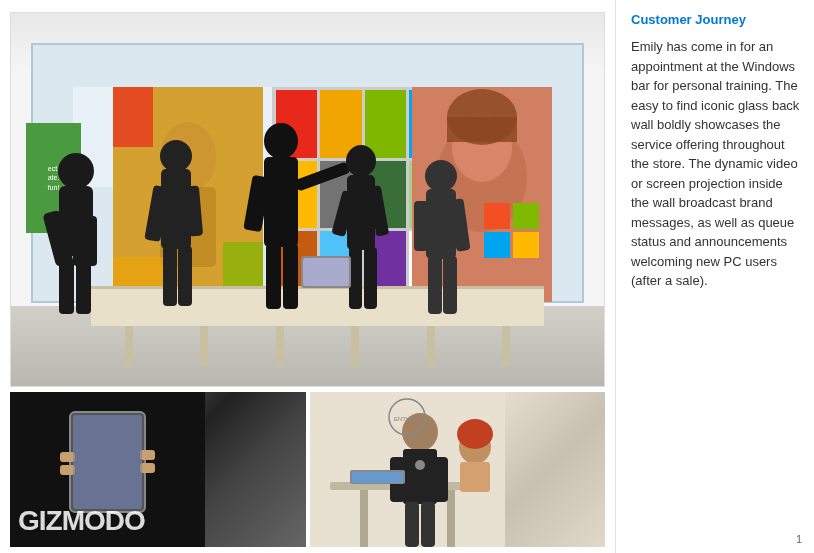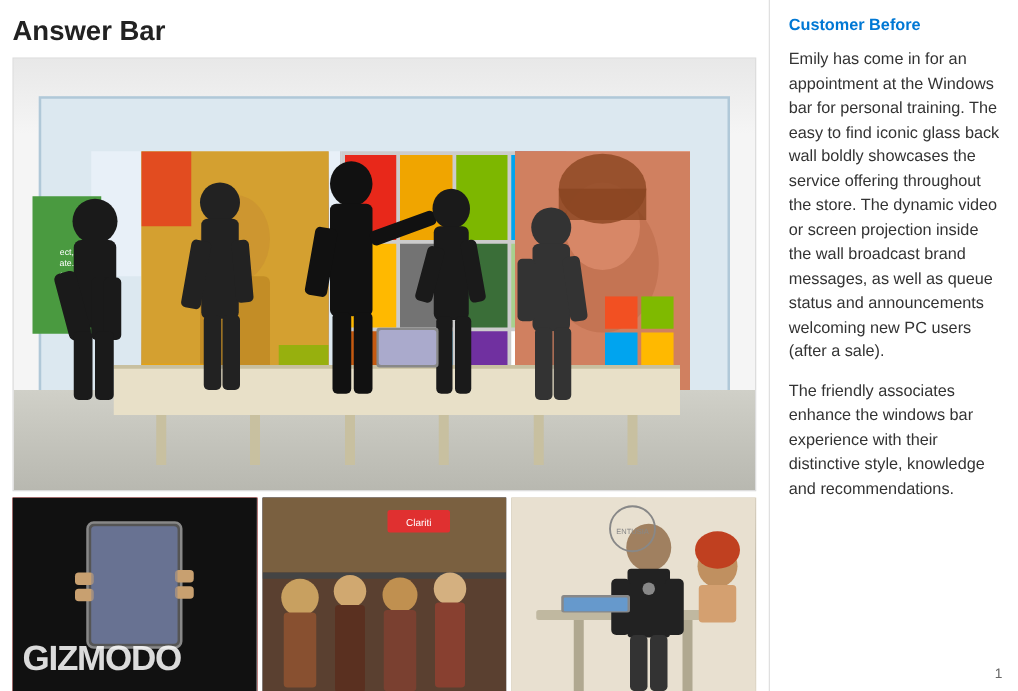--- a/index.html
+++ b/index.html
@@ -212,21 +212,21 @@
       margin-top: 5px;
     }
 
     .bottom-photo {
       flex: 1;
       overflow: hidden;
       position: relative;
     }
 
     .bottom-photo-1 {
-      background: #b91c1c;
+      background: #0f766e;
       display: flex;
       align-items: center;
       justify-content: center;
       position: relative;
     }
 
     .gizmodo-label {
       position: absolute;
       bottom: 10px;
       left: 8px;
@@ -298,21 +298,20 @@
       right: 12px;
       font-size: 11px;
       color: #666;
     }
   </style>
 </head>
 <body>
 
 <div class="left-panel">
 
-  <div class="page-title">Answer Bar</div>
 
   <div class="illustration-area">
 
     <div class="store-ceiling"></div>
 
     <div class="back-wall">
 
       <div class="ms-branding">
         <span class="ms-logo-text">Microsoft</span>
         <span class="guru-bar-text">GURU BAR</span>
@@ -457,42 +456,20 @@
           <rect x="50" y="73" width="15" height="10" rx="3" fill="#c8a070"></rect>
           <rect x="130" y="58" width="15" height="10" rx="3" fill="#c8a070"></rect>
           <rect x="130" y="71" width="15" height="10" rx="3" fill="#c8a070"></rect>
 
           <rect x="63" y="23" width="69" height="94" rx="3" fill="#4466aa" opacity="0.3"></rect>
         </svg>
       </div>
       <div class="gizmodo-label">GIZMODO</div>
     </div>
 
-    <div class="bottom-photo bottom-photo-2">
-      <div class="crowd-bg">
-        <svg viewBox="0 0 195 155" width="195" height="155" xmlns="http://www.w3.org/2000/svg">
-          <rect width="195" height="155" fill="#5a4030"></rect>
-
-          <rect x="0" y="0" width="195" height="60" fill="#7a6040"></rect>
-          <rect x="0" y="60" width="195" height="5" fill="#444"></rect>
-
-          <ellipse cx="30" cy="80" rx="15" ry="15" fill="#c8a060"></ellipse>
-          <rect x="17" y="92" width="26" height="60" rx="3" fill="#885030"></rect>
-          <ellipse cx="70" cy="75" rx="13" ry="13" fill="#d0a870"></ellipse>
-          <rect x="58" y="86" width="24" height="70" rx="3" fill="#5a3020"></rect>
-          <ellipse cx="110" cy="78" rx="14" ry="14" fill="#c09050"></ellipse>
-          <rect x="97" y="90" width="26" height="65" rx="3" fill="#7a4030"></rect>
-          <ellipse cx="150" cy="73" rx="13" ry="13" fill="#d4b080"></ellipse>
-          <rect x="138" y="84" width="24" height="68" rx="3" fill="#884030"></rect>
-
-          <rect x="100" y="10" width="50" height="18" rx="2" fill="#e03030"></rect>
-          <text x="125" y="23" font-size="8" fill="white" text-anchor="middle" font-family="Arial">Clariti</text>
-        </svg>
-      </div>
-    </div>
 
     <div class="bottom-photo bottom-photo-3">
       <div class="apple-store-bg">
         <svg viewBox="0 0 195 155" width="195" height="155" xmlns="http://www.w3.org/2000/svg">
           <rect width="195" height="155" fill="#d0c8b8"></rect>
 
           <rect x="0" y="0" width="195" height="155" fill="#e8e0d0"></rect>
 
           <rect x="20" y="90" width="155" height="8" rx="2" fill="#c0b8a0"></rect>
           <rect x="50" y="98" width="8" height="57" fill="#b0a890"></rect>
@@ -520,19 +497,18 @@
           <text x="97" y="29" font-size="6" fill="#888" text-anchor="middle" font-family="Arial">ENTUSIA</text>
         </svg>
       </div>
     </div>
 
   </div>
 
 </div>
 
 <div class="right-panel">
-  <div class="section-title">Customer Before</div>
+  <div class="section-title">Customer Journey</div>
 
   <p class="description-text">Emily has come in for an appointment at the Windows bar for personal training. The easy to find iconic glass back wall boldly showcases the service offering throughout the store. The dynamic video or screen projection inside the wall broadcast brand messages, as well as queue status and announcements welcoming new PC users (after a sale).</p>
-  <p class="description-text">The friendly associates enhance the windows bar experience with their distinctive style, knowledge and recommendations.</p>
 
   <div class="page-number">1</div>
 </div>
 
 </body></html>

